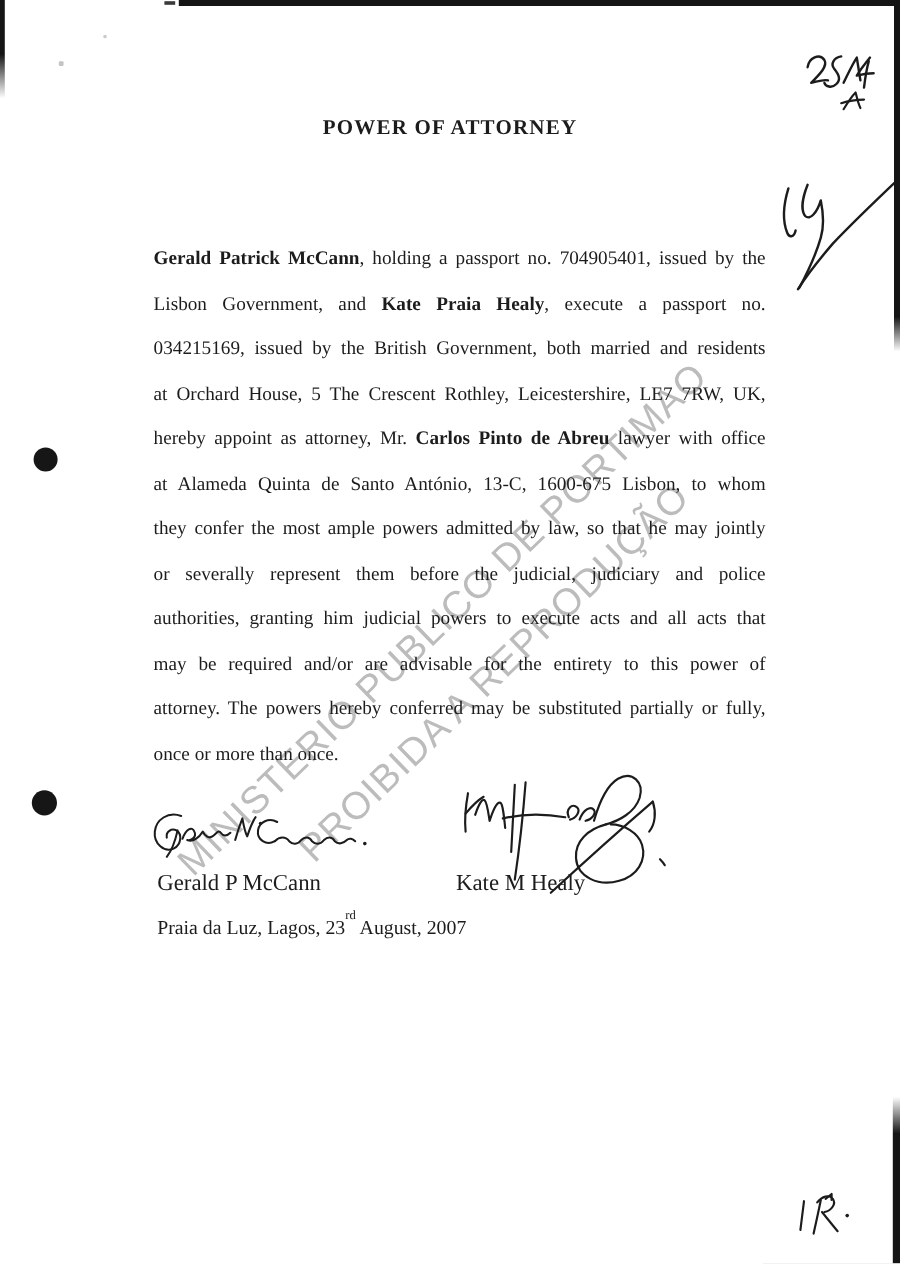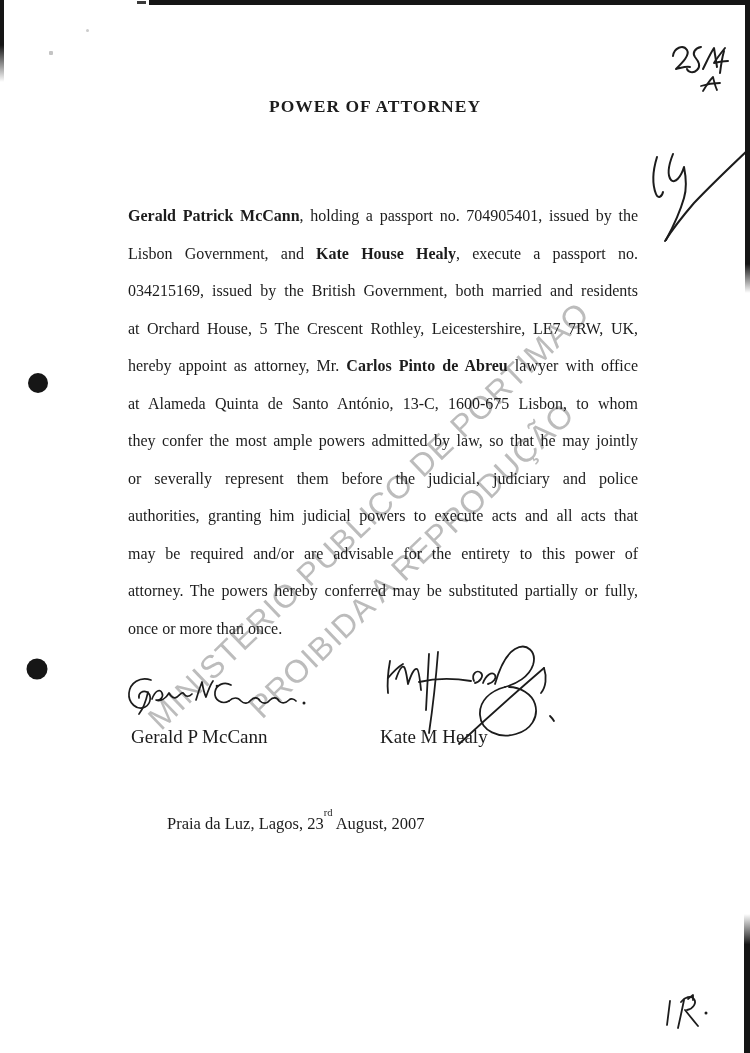--- a/index.html
+++ b/index.html
@@ -26,21 +26,21 @@
     font-size:16px;
   }
   .bodytext .line{
     height:37.5px;line-height:37.5px;white-space:normal;
     text-align:justify;text-align-last:justify;
   }
   .bodytext .line.last{text-align:left;text-align-last:left;}
   .sig-name{position:absolute;z-index:2;font-size:19px;}
   .sig-name.gerald{left:131px;top:726px;}
   .sig-name.kate{left:380px;top:726px;}
-  .dateline{position:absolute;left:131px;top:813px;z-index:2;font-size:16.5px;margin-left:36px;}
+  .dateline{position:absolute;left:131px;top:763px;z-index:2;font-size:16.5px;}
   .dateline sup{font-size:10.5px;position:relative;top:-6px;}
   
   svg.ink{position:absolute;left:0;top:0;z-index:3;pointer-events:none;}
   svg.ink path{fill:none;stroke:#1c1c1c;stroke-linecap:round;stroke-linejoin:round;}
   
   .artifact{position:absolute;z-index:4;}
   .top-bar{left:149px;top:0;width:601px;height:5px;background:#151515;}
   .top-bar-dash{left:137px;top:1px;width:9px;height:3px;background:#3a3a3a;}
   .left-bar{left:0;top:0;width:4px;height:82px;
     background:linear-gradient(#151515 55%, rgba(21,21,21,0));}
@@ -58,21 +58,21 @@
 
   <div class="watermark">
     <div>MINISTERIO PUBLICO DE PORTIMAO</div>
     <div>PROIBIDA A REPRODUÇÃO</div>
   </div>
 
   <h1 class="title">POWER OF ATTORNEY</h1>
 
   <div class="bodytext">
       <div class="line"><b>Gerald Patrick McCann</b><span>, holding a passport no. 704905401, issued by the</span></div>
-      <div class="line"><span>Lisbon Government, and </span><b>Kate House Healy</b><span>, execute a passport no.</span></div>
+      <div class="line"><span>Lisbon Government, and </span><b>Kate Praia Healy</b><span>, execute a passport no.</span></div>
       <div class="line"><span>034215169, issued by the British Government, both married and residents</span></div>
       <div class="line"><span>at Orchard House, 5 The Crescent Rothley, Leicestershire, LE7 7RW, UK,</span></div>
       <div class="line"><span>hereby appoint as attorney, Mr. </span><b>Carlos Pinto de Abreu</b><span> lawyer with office</span></div>
       <div class="line"><span>at Alameda Quinta de Santo António, 13-C, 1600-675 Lisbon, to whom</span></div>
       <div class="line"><span>they confer the most ample powers admitted by law, so that he may jointly</span></div>
       <div class="line"><span>or severally represent them before the judicial, judiciary and police</span></div>
       <div class="line"><span>authorities, granting him judicial powers to execute acts and all acts that</span></div>
       <div class="line"><span>may be required and/or are advisable for the entirety to this power of</span></div>
       <div class="line"><span>attorney. The powers hereby conferred may be substituted partially or fully,</span></div>
       <div class="line last"><span>once or more than once.</span></div>

